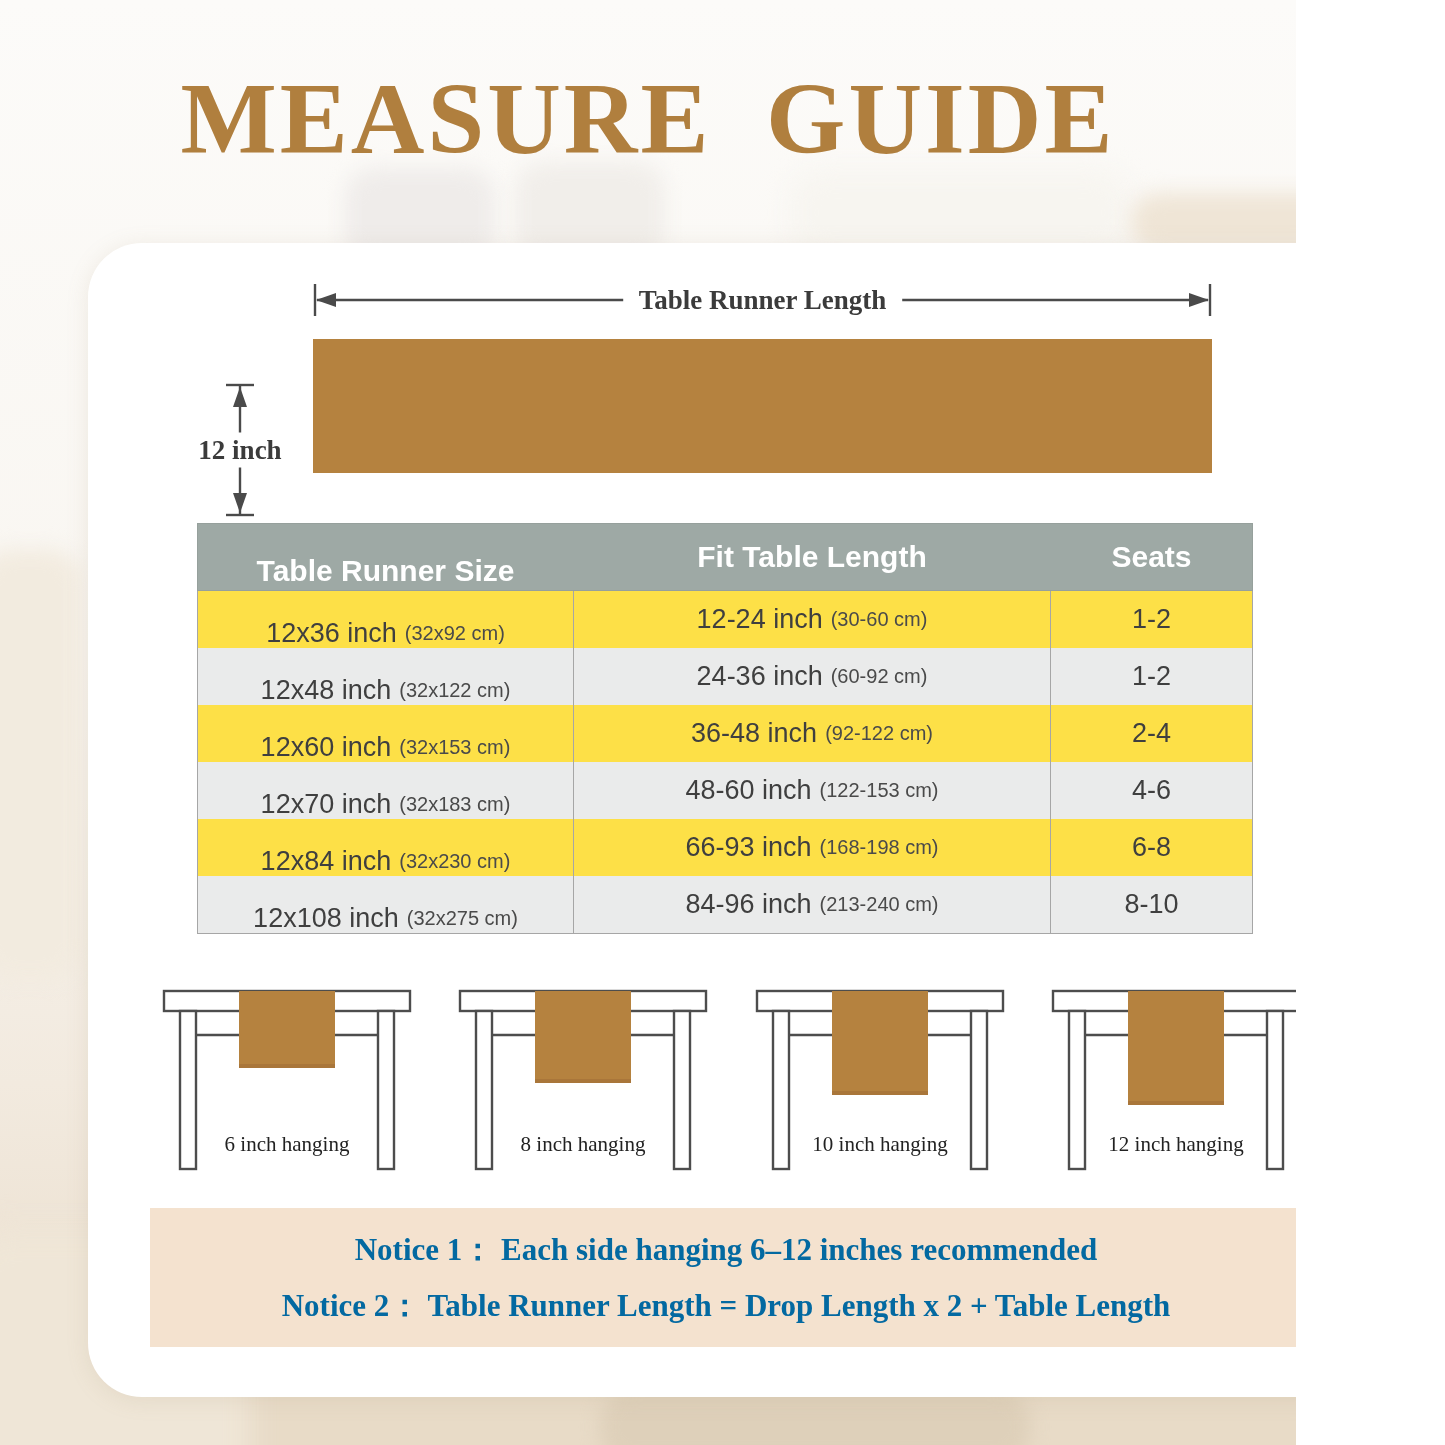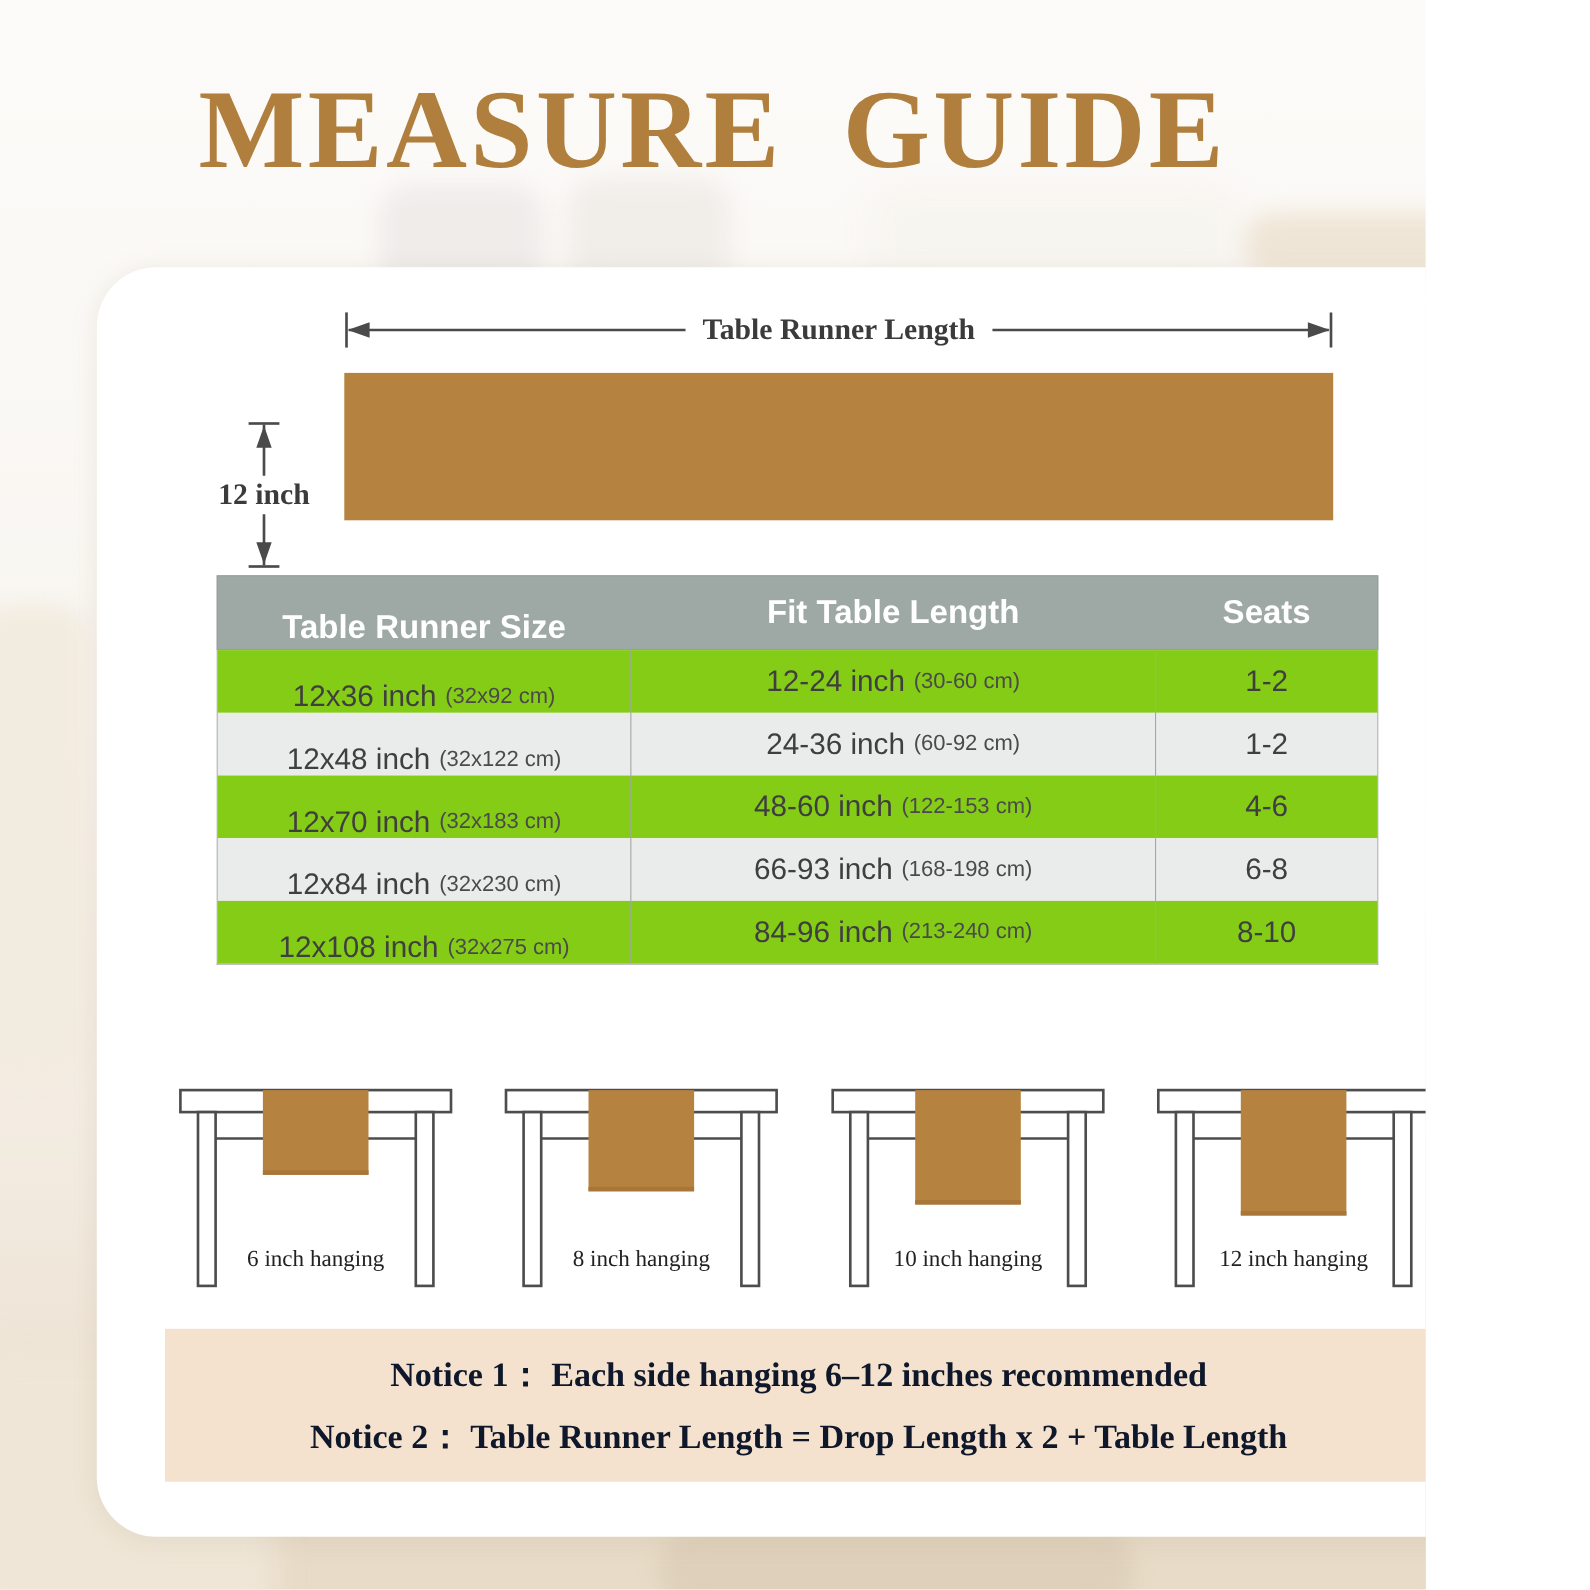--- a/index.html
+++ b/index.html
@@ -46,39 +46,39 @@
   .dim-h{left:225px;top:37px;width:899px;height:40px;}
   .dim-v{left:132px;top:96px;width:40px;height:134px;margin-top:44px;}
   
   .runner-rect{position:absolute;left:225px;top:96px;width:899px;height:134px;background:#b5823f;}
   
   .size-table{position:absolute;left:109px;top:280px;width:1056px;font-family:"Liberation Sans",sans-serif;}
   .thead{display:flex;height:68px;background:#9ea9a5;border:1px solid #96a09c;box-sizing:border-box;}
   .th{display:flex;align-items:center;justify-content:center;color:#ffffff;font-weight:bold;font-size:30px;}
   .c1{width:375px;margin-top:28px;}.c2{width:478px;}.c3{width:203px;flex:1;}
   .tbody{border:1px solid #a6a6a6;border-top:none;box-sizing:border-box;}
-  .trow{display:flex;height:57px;background:#84cc16;}
+  .trow{display:flex;height:57px;background:#fde047;}
   .trow:nth-child(even){background:#eaebeb;}
   .td{display:flex;align-items:baseline;justify-content:center;align-items:center;box-sizing:border-box;}
   .td.c2{border-left:1px solid #a6a6a6;border-right:1px solid #a6a6a6;}
   .cell-main{font-size:27px;color:#3f3f3f;}
   .cell-sub{font-size:20px;color:#4a4a4a;margin-left:8px;}
   
   .hang-row{position:absolute;left:74px;right:61px;top:740px;display:flex;justify-content:space-between;}
   .tbl-draw .wood{fill:#ffffff;stroke:#4d4d4d;stroke-width:2.4;}
   .tbl-draw .stretcher{stroke:#4d4d4d;stroke-width:2.4;}
   .tbl-draw .runner{fill:#b5823f;}
   .tbl-draw .runner-shade{fill:#a9763a;}
   .tbl-draw .hang-label{font-family:"Liberation Serif",serif;font-size:21px;fill:#222222;}
   
   .notice{
     position:absolute;left:62px;top:965px;width:1152px;height:139px;background:#f4e2cf;
     display:flex;flex-direction:column;align-items:center;justify-content:center;gap:14px;
   }
-  .notice-line{font-weight:bold;font-size:31px;color:#0f172a;white-space:nowrap;}
+  .notice-line{font-weight:bold;font-size:31px;color:#0369a1;white-space:nowrap;}
 </style>
 </head>
 <body>
 
 <div class="stage">
 
   <div class="bg">
     <div class="blob b1"></div>
     <div class="blob b2"></div>
     <div class="blob b3"></div>
@@ -148,20 +148,33 @@
           <div class="td c2">
               <span class="cell-main">24-36 inch</span>
               <span class="cell-sub">(60-92 cm)</span>
             </div>
           <div class="td c3">
               <span class="cell-main">1-2</span>
             </div>
         </div>
         <div class="trow">
           <div class="td c1">
+              <span class="cell-main">12x60 inch</span>
+              <span class="cell-sub">(32x153 cm)</span>
+            </div>
+          <div class="td c2">
+              <span class="cell-main">36-48 inch</span>
+              <span class="cell-sub">(92-122 cm)</span>
+            </div>
+          <div class="td c3">
+              <span class="cell-main">2-4</span>
+            </div>
+        </div>
+        <div class="trow">
+          <div class="td c1">
               <span class="cell-main">12x70 inch</span>
               <span class="cell-sub">(32x183 cm)</span>
             </div>
           <div class="td c2">
               <span class="cell-main">48-60 inch</span>
               <span class="cell-sub">(122-153 cm)</span>
             </div>
           <div class="td c3">
               <span class="cell-main">4-6</span>
             </div>

